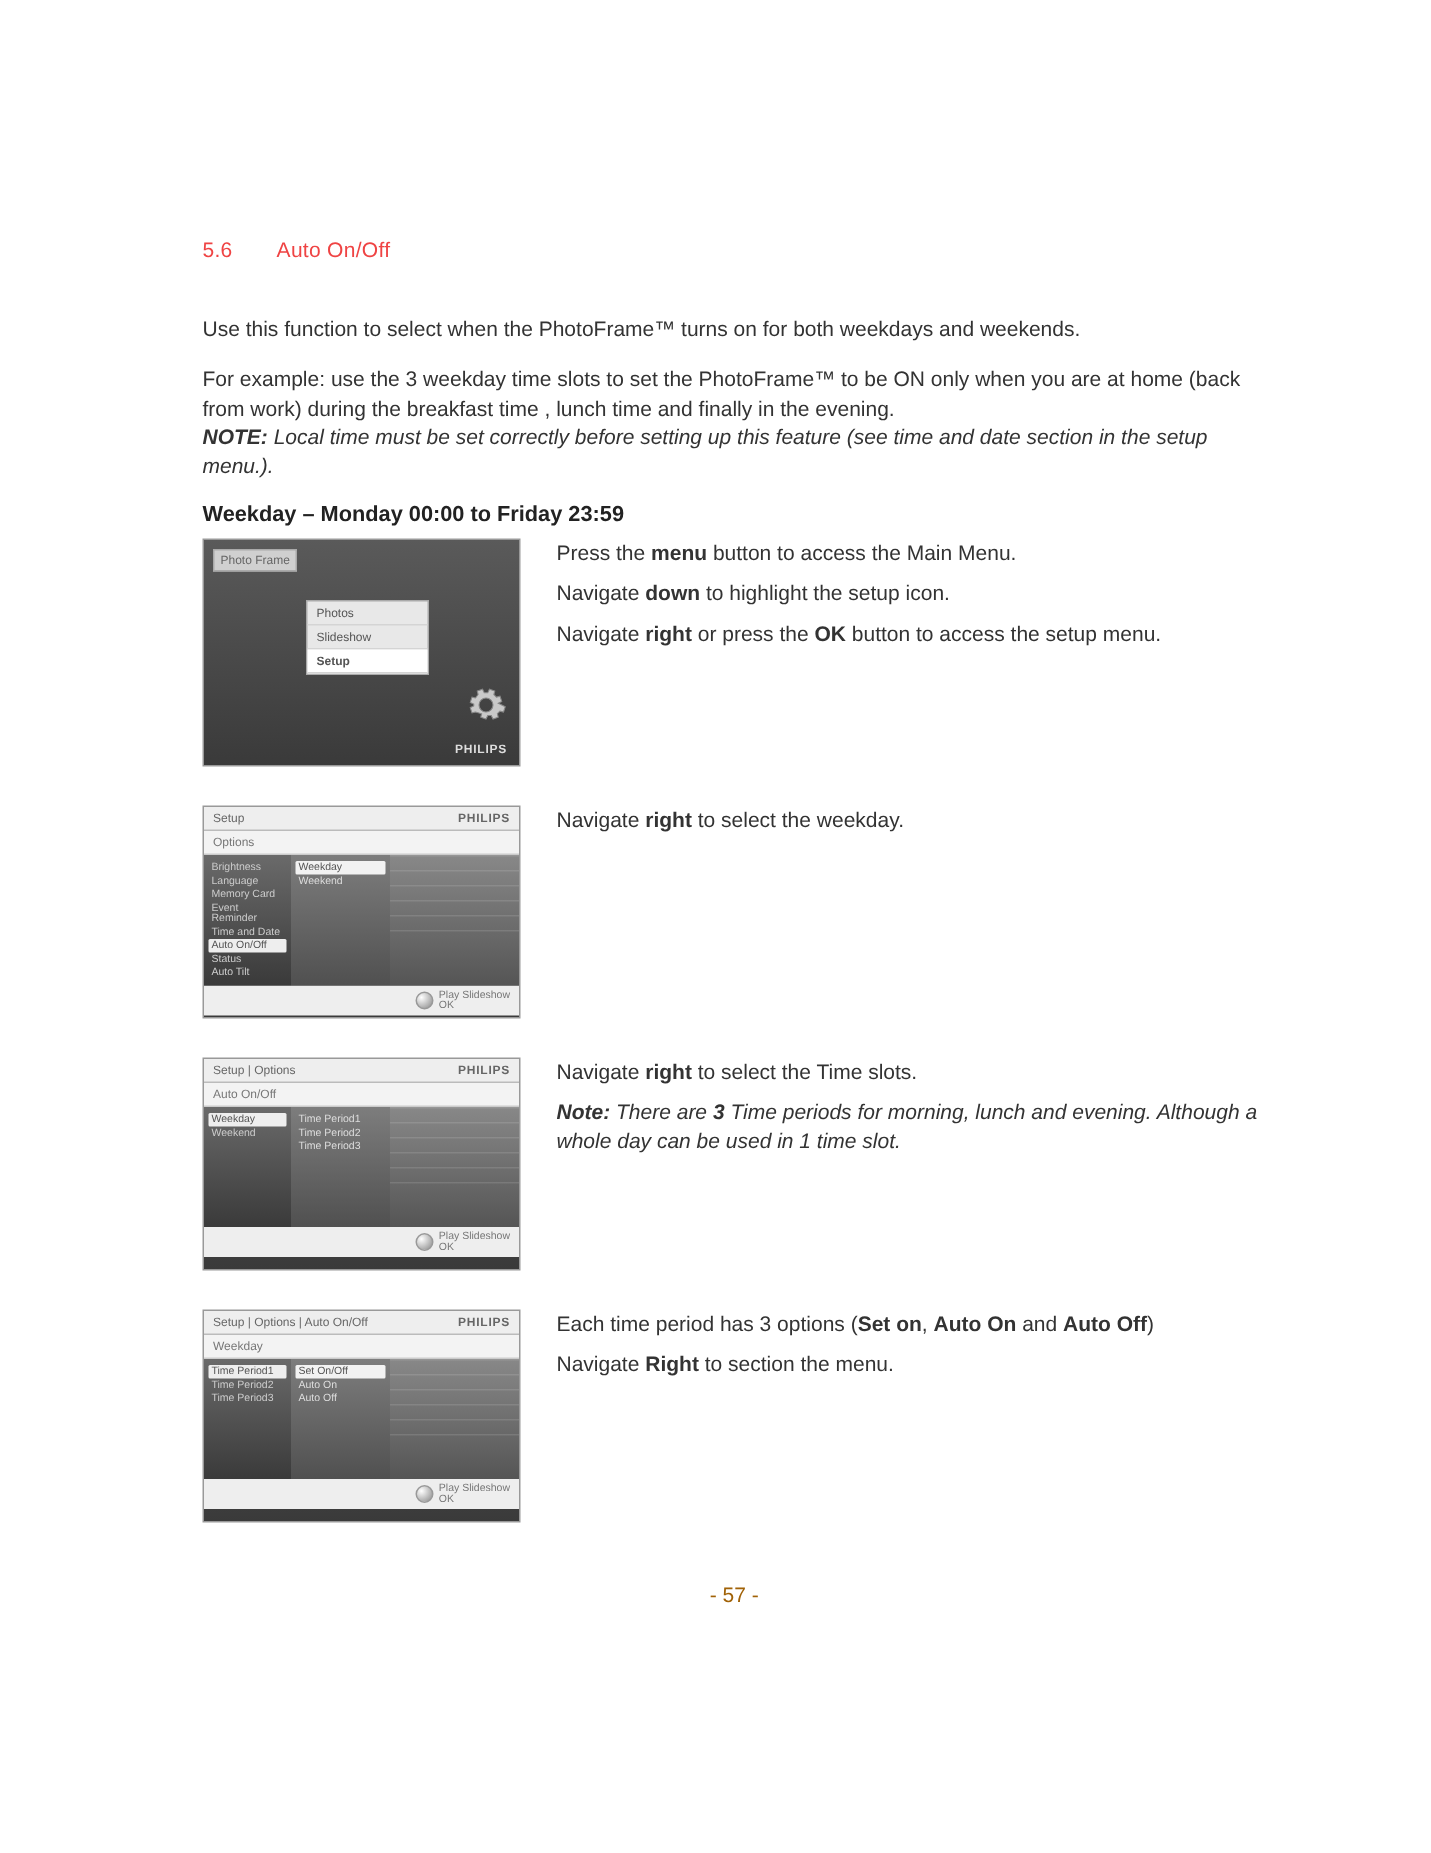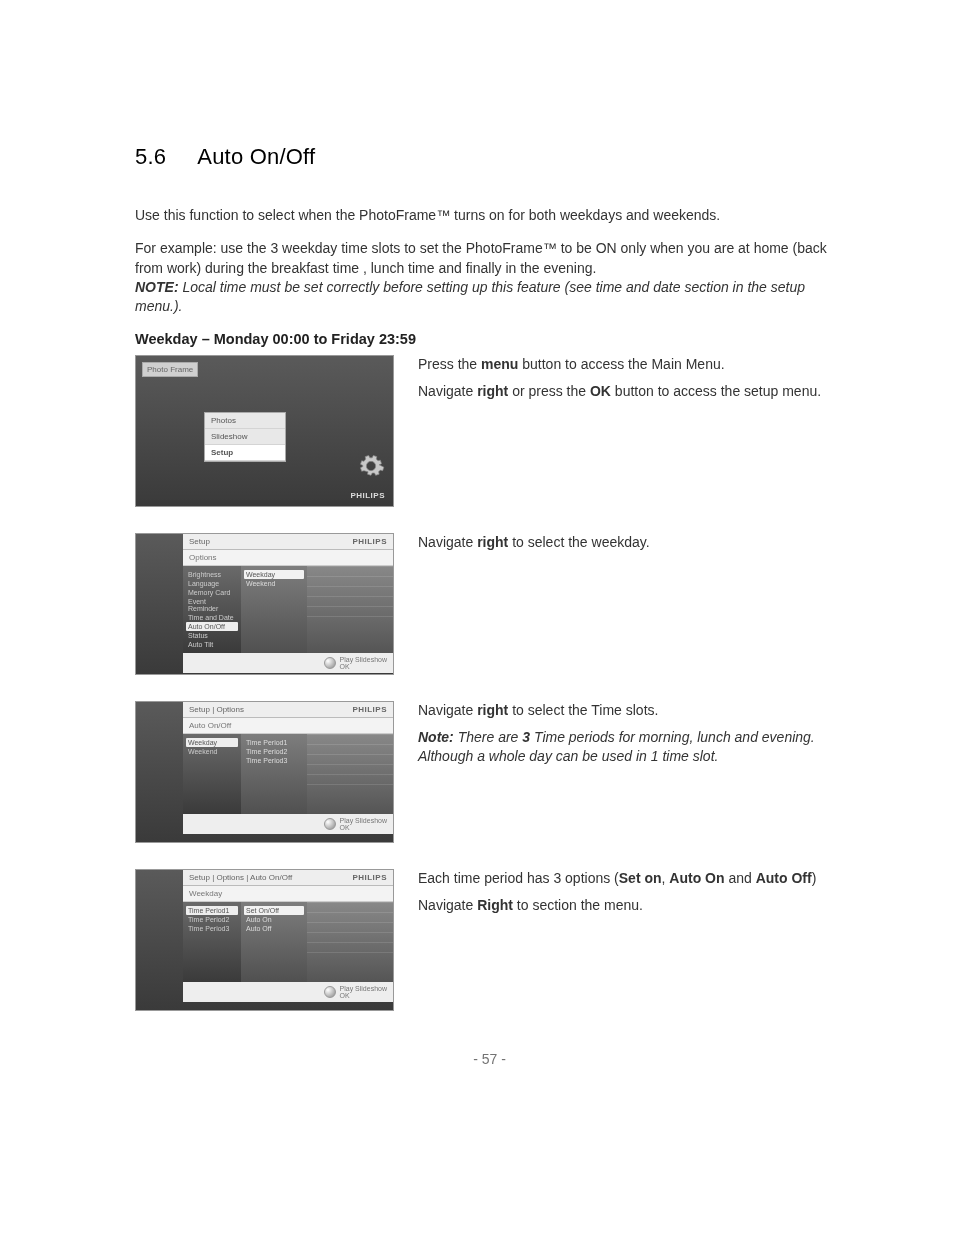--- a/index.html
+++ b/index.html
@@ -9,24 +9,24 @@
     background: #fff;
     margin: 0;
     padding: 0;
     width: 954px;
   }
   .page {
     padding: 140px 110px 60px 135px;
     box-sizing: border-box;
   }
   h2.section-title {
-    font-size: 22px;
+    font-size: 14px;
     font-weight: 400;
-    color: #000000;
-    margin: 4px 0 36px 0;
+    color: #ef4444;
+    margin: 18px 0 36px 0;
     letter-spacing: 0.2px;
   }
   .section-title .num { margin-right: 26px; }
   p { margin: 0 0 14px 0; line-height: 1.38; color:#333; }
   .bold { font-weight: 700; }
   .italic { font-style: italic; }
   h3.sub {
     font-size: 14.5px;
     font-weight: 700;
     margin: 10px 0 8px 0;
@@ -44,21 +44,20 @@
   
   .shot {
     width: 210px;
     min-height: 140px;
     background: linear-gradient(#5a5a5a, #3a3a3a);
     border: 1px solid #999;
     position: relative;
     font-size: 8px;
     color: #ddd;
     overflow: hidden;
-    padding-left: 47px;
   }
   .shot .hdr {
     background: #eee;
     color:#666;
     border-bottom:1px solid #bbb;
     padding: 3px 6px;
     font-size: 8px;
     display:flex;
     justify-content:space-between;
   }
@@ -105,41 +104,41 @@
     position:relative;
     height:150px;
   }
   .shot-1 .tag {
     position:absolute; top:6px; left:6px;
     background:#d0d0d0; color:#666; font-size:8px;
     padding:2px 4px; border:1px solid #aaa;
   }
   .shot-1 .menu {
     position:absolute;
-    left:68px; top:56px;
+    left:68px; top:40px;
     width:80px;
     background:#e8e8e8;
     border:1px solid #aaa;
     font-size:8px;
     color:#555;
   }
   .shot-1 .menu div { padding:3px 6px; border-bottom:1px solid #d4d4d4; }
   .shot-1 .menu div.sel { background:#fff; font-weight:600; }
   .shot-1 .gear {
     position:absolute; right:8px; bottom:26px;
     width:28px; height:28px;
   }
   .shot-1 .gear svg { width:100%; height:100%; }
   .shot-1 .brand {
     position:absolute; right:8px; bottom:6px;
     font-size:8px; font-weight:700; color:#ddd; letter-spacing:0.5px;
   }
   .brand2 { font-weight:700; color:#666; letter-spacing:0.5px; }
 
-  .pagenum { text-align:center; margin-top:40px; font-size:14px; color:#737373; }
+  .pagenum { text-align:center; margin-top:40px; font-size:14px; color:#a16207; }
 </style>
 </head>
 <body>
 
 <div class="page">
 
   <h2 class="section-title">
     <span class="num">5.6</span>
     <span>Auto On/Off</span>
   </h2>
@@ -163,20 +162,21 @@
       </div>
       <div class="gear">
         <svg viewBox="0 0 24 24">
             <path fill="#c9c9c9" stroke="#888" stroke-width="0.6" d="M12 8a4 4 0 100 8 4 4 0 000-8zm9 4l2 1-1 3-2-.5-1.5 1.5.5 2-3 1-1-2h-2l-1 2-3-1 .5-2L6 16l-2 .5-1-3 2-1v-1l-2-1 1-3 2 .5L7.5 6 7 4l3-1 1 2h2l1-2 3 1-.5 2L18 7.5l2-.5 1 3-2 1z"></path>
           </svg>
       </div>
       <div class="brand">PHILIPS</div>
     </div>
     <div class="step-text">
       <p><span>Press the </span><span class="bold">menu</span><span> button to access the Main Menu.</span></p>
+      <p><span>Navigate </span><span class="bold">down</span><span> to highlight the setup icon.</span></p>
       <p><span>Navigate </span><span class="bold">right</span><span> or press the </span><span class="bold">OK</span><span> button to access the setup menu.</span></p>
     </div>
   </div>
 
   <div class="step-row">
     <div class="shot">
       <div class="hdr">
           <span>Setup</span>
           <span class="brand2">PHILIPS</span>
         </div>

